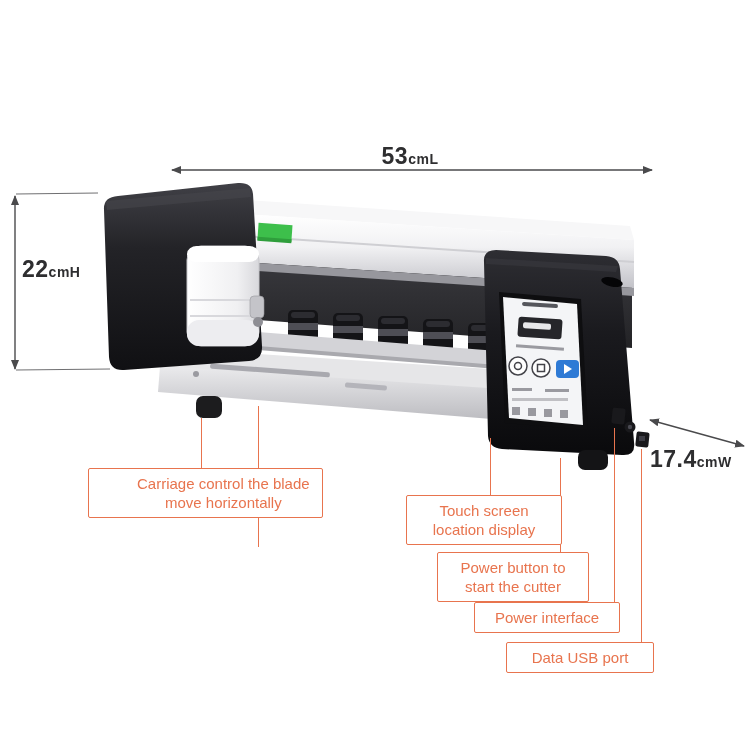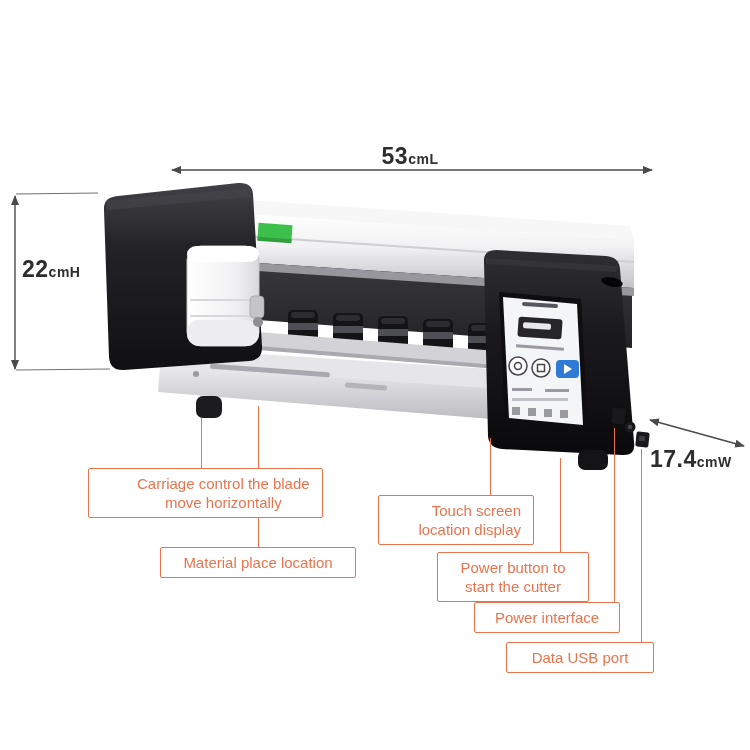--- a/index.html
+++ b/index.html
@@ -19,21 +19,21 @@
   .leader { position:absolute; width:1px; background:#E8744E; }
 
   
   .callout { position:absolute; border:1px solid #E8744E; color:#E8744E; background:#ffffff;
              border-radius:2px; text-align:center; font-size:15px; line-height:19px;
              padding:5px 12px; font-weight:500; }
   .callout span { display:block; white-space:nowrap; }
 
   .co-carriage        { left:88px;  top:468px; min-width:226px;padding-left:48px; }
   .co-material        { left:160px; top:547px; min-width:196px; }
-  .co-touchscreen     { left:378px; top:495px; min-width:156px;text-align:right; }
+  .co-touchscreen     { left:406px; top:495px; min-width:156px; }
   .co-power-button    { left:437px; top:552px; min-width:152px; }
   .co-power-interface { left:474px; top:602px; min-width:146px; }
   .co-usb             { left:506px; top:642px; min-width:148px; }
 
   .ld-carriage        { left:201px; top:418px; height:50px; }
   .ld-material        { left:258px; top:406px; height:141px; }
   .ld-touchscreen     { left:490px; top:438px; height:57px; }
   .ld-power-button    { left:560px; top:458px; height:94px; }
   .ld-power-interface { left:614px; top:428px; height:174px; }
   .ld-usb             { left:641px; top:449px; height:193px; }
@@ -224,23 +224,20 @@
   <div class="leader ld-material"></div>
   <div class="leader ld-touchscreen"></div>
   <div class="leader ld-power-button"></div>
   <div class="leader ld-power-interface"></div>
   <div class="leader ld-usb"></div>
 
   <div class="callout co-carriage">
     <span>Carriage control the blade</span>
     <span>move horizontally</span>
   </div>
-  <div class="callout co-material">
-    <span>Material place location</span>
-  </div>
   <div class="callout co-touchscreen">
     <span>Touch screen</span>
     <span>location display</span>
   </div>
   <div class="callout co-power-button">
     <span>Power button to</span>
     <span>start the cutter</span>
   </div>
   <div class="callout co-power-interface">
     <span>Power interface</span>

